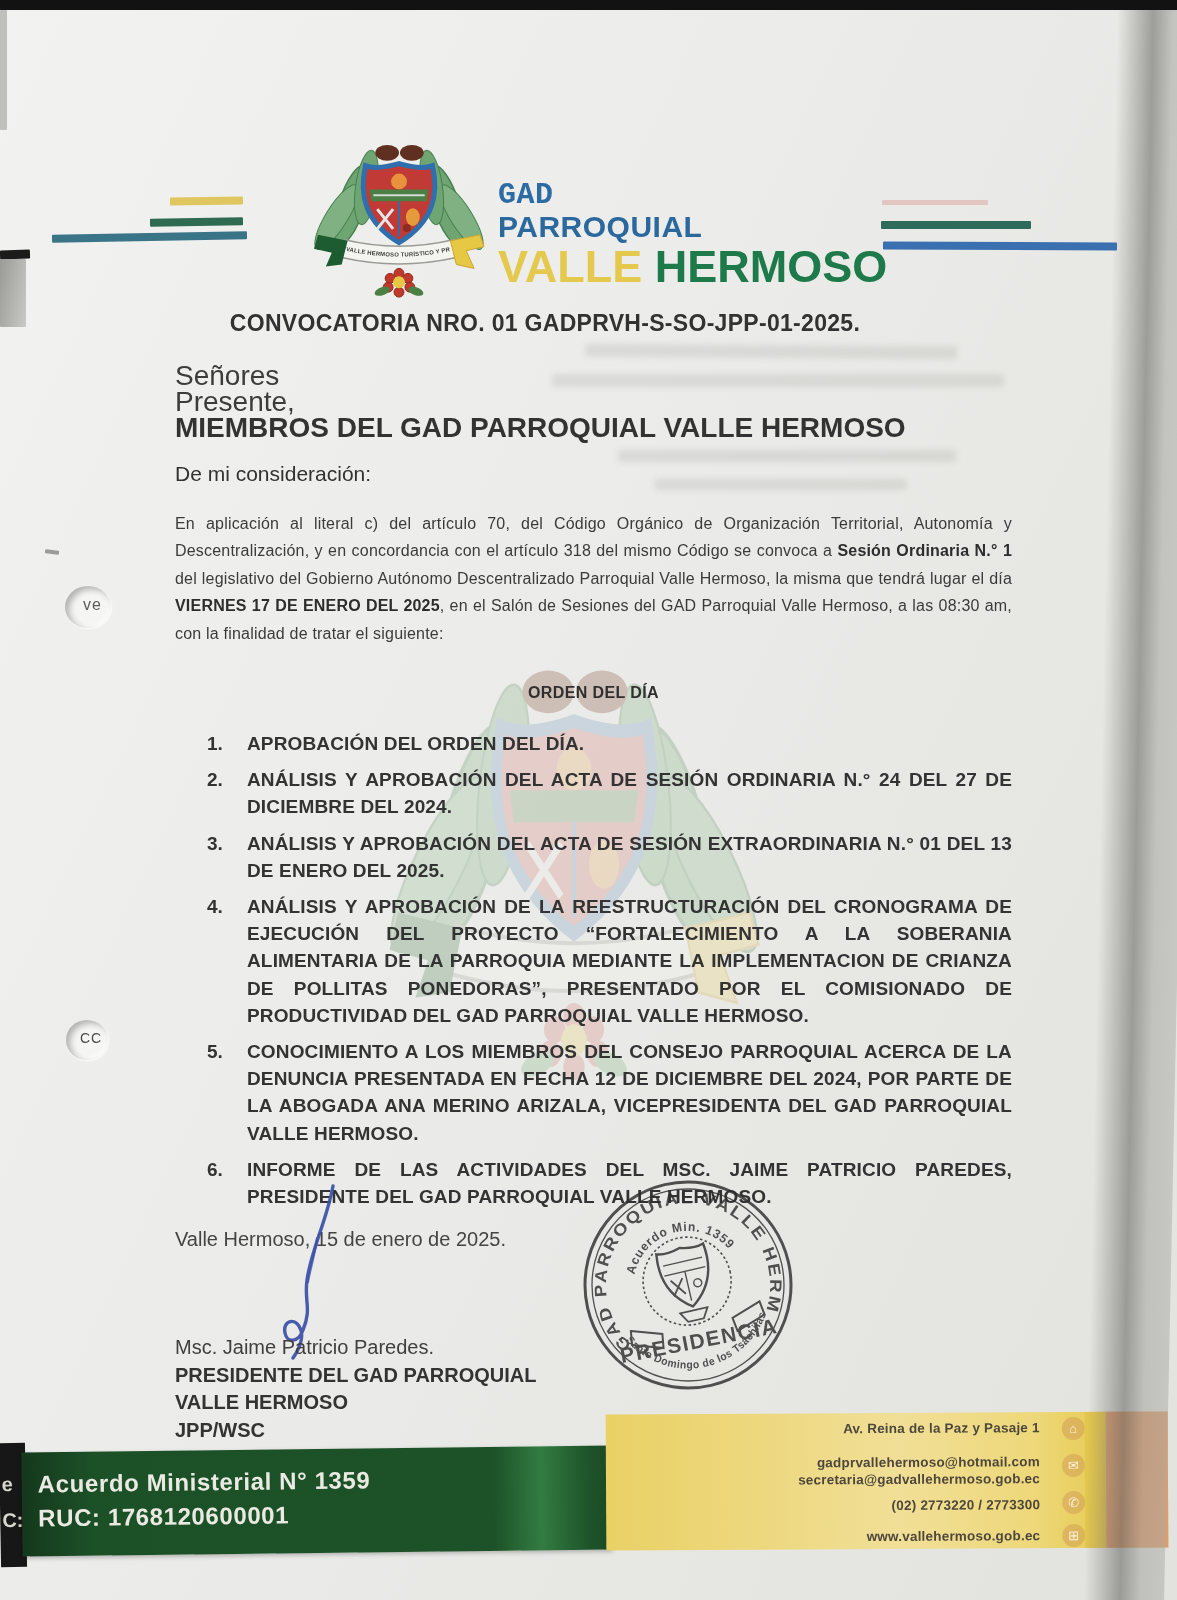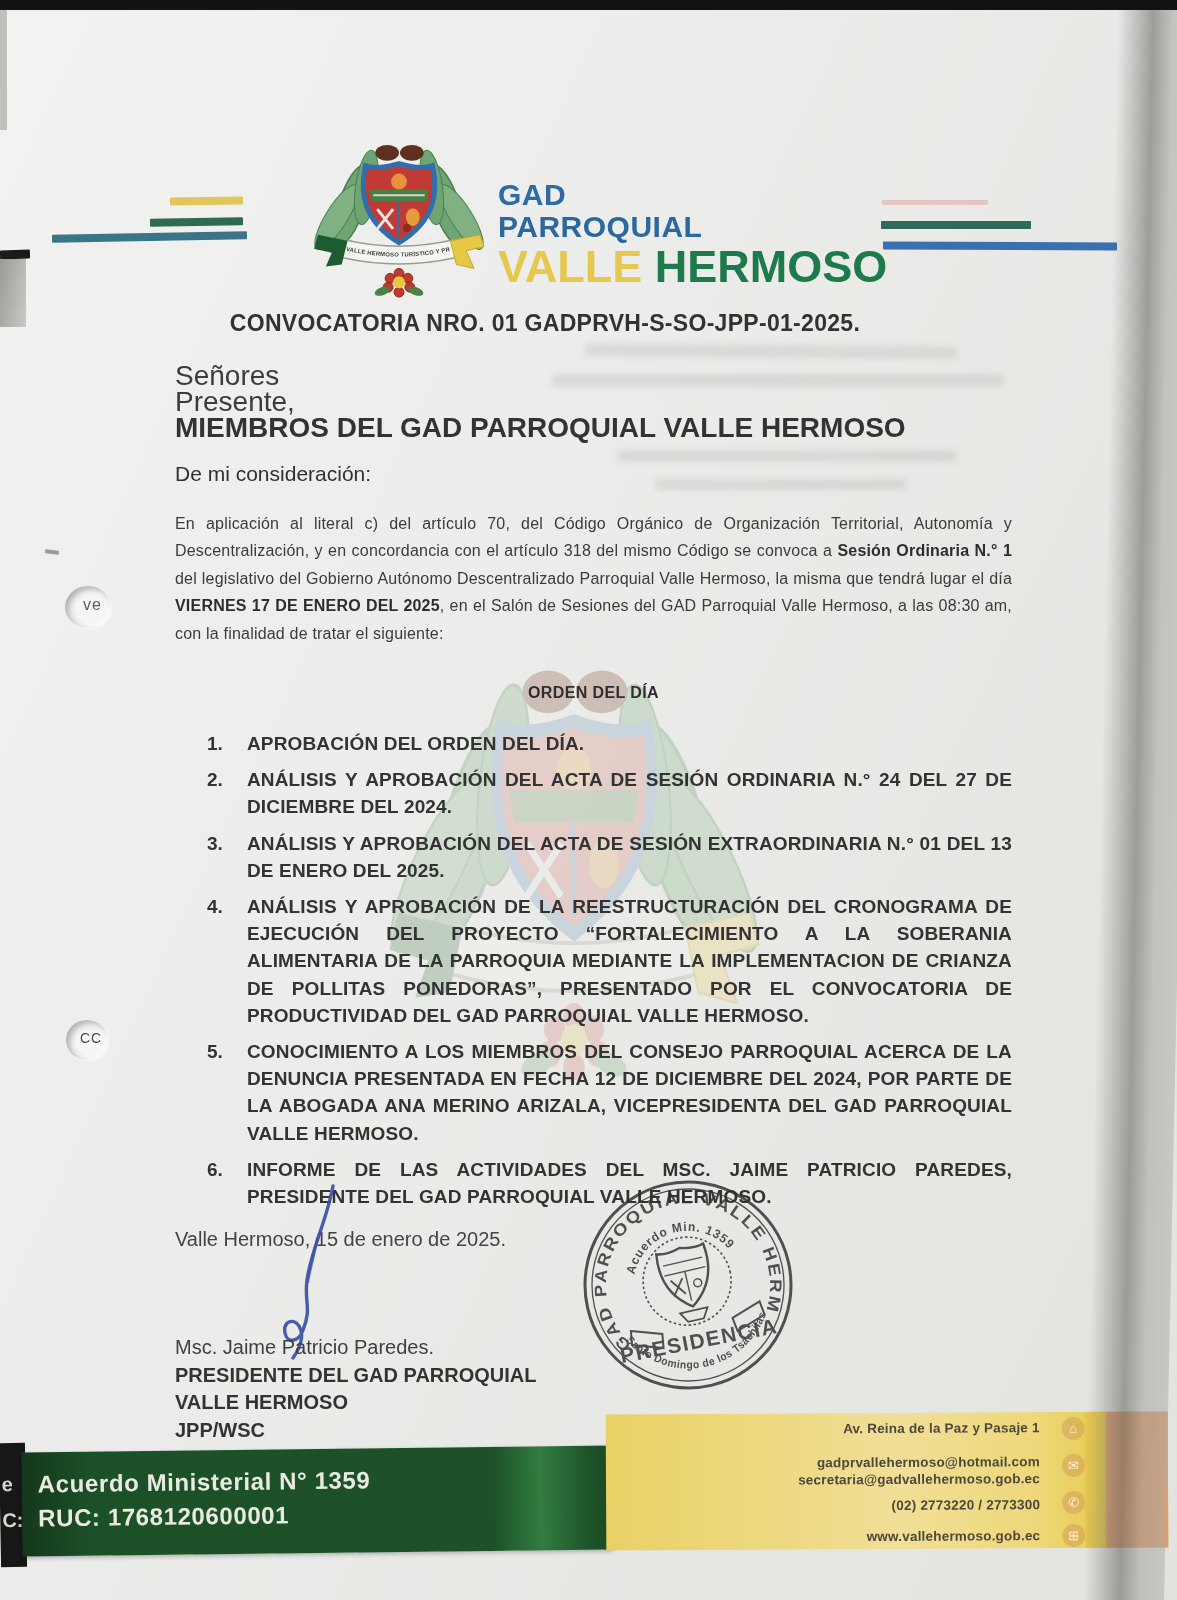--- a/index.html
+++ b/index.html
@@ -117,21 +117,21 @@
         <circle cx="0" cy="-9" r="5" fill="#c0392b" stroke="#8e2b22"></circle>
           <circle cx="0" cy="10" r="5" fill="#c0392b" stroke="#8e2b22"></circle>
         <circle r="6" fill="#e7c845"></circle>
         <ellipse cx="-17" cy="9" rx="8" ry="4" fill="#4a8044" transform="rotate(-20 -17 9)"></ellipse>
         <ellipse cx="17" cy="9" rx="8" ry="4" fill="#4a8044" transform="rotate(20 17 9)"></ellipse>
       </g>
     </g>
   </svg>
 
   <div class="abs" style="left:498px;top:180px;line-height:1;">
-    <div style="font-size:30px;font-weight:bold;color:#2c6ba3;letter-spacing:.5px;">GAD</div>
+    <div style="font-size:30px;font-weight:bold;color:#2c6ba3;letter-spacing:.5px;font-family:Liberation Mono, monospace;">GAD</div>
     <div style="font-size:30px;font-weight:bold;color:#2b689d;letter-spacing:.5px;margin-top:2px;">PARROQUIAL</div>
     <div style="font-size:45px;font-weight:bold;margin-top:2px;white-space:nowrap;"><span style="color:#e5c94f;">VALLE</span><span> </span><span style="color:#1e7a4a;">HERMOSO</span></div>
   </div>
 
   <div class="bar" style="left:170px;top:197px;width:73px;height:8px;background:#dfc65f;transform:rotate(-1deg);"></div>
   <div class="bar" style="left:150px;top:218px;width:93px;height:8px;background:#2e6b50;transform:rotate(-1deg);"></div>
   <div class="bar" style="left:52px;top:233px;width:195px;height:8px;background:#3a7487;transform:rotate(-1deg);"></div>
   <div class="bar" style="left:882px;top:200px;width:106px;height:5px;background:#e3c6c2;"></div>
   <div class="bar" style="left:881px;top:221px;width:150px;height:8px;background:#2f6b5d;"></div>
   <div class="bar" style="left:883px;top:242px;width:234px;height:8px;background:#3a6fb0;transform:rotate(.2deg);"></div>
@@ -158,21 +158,21 @@
     <div class="item">
         <span class="num">2.</span>
         <span class="txt">ANÁLISIS Y APROBACIÓN DEL ACTA DE SESIÓN ORDINARIA N.° 24 DEL 27 DE DICIEMBRE DEL 2024.</span>
       </div>
     <div class="item">
         <span class="num">3.</span>
         <span class="txt">ANÁLISIS Y APROBACIÓN DEL ACTA DE SESIÓN EXTRAORDINARIA N.° 01 DEL 13 DE ENERO DEL 2025.</span>
       </div>
     <div class="item">
         <span class="num">4.</span>
-        <span class="txt">ANÁLISIS Y APROBACIÓN DE LA REESTRUCTURACIÓN DEL CRONOGRAMA DE EJECUCIÓN DEL PROYECTO “FORTALECIMIENTO A LA SOBERANIA ALIMENTARIA DE LA PARROQUIA MEDIANTE LA IMPLEMENTACION DE CRIANZA DE POLLITAS PONEDORAS”, PRESENTADO POR EL CONVOCATORIA DE PRODUCTIVIDAD DEL GAD PARROQUIAL VALLE HERMOSO.</span>
+        <span class="txt">ANÁLISIS Y APROBACIÓN DE LA REESTRUCTURACIÓN DEL CRONOGRAMA DE EJECUCIÓN DEL PROYECTO “FORTALECIMIENTO A LA SOBERANIA ALIMENTARIA DE LA PARROQUIA MEDIANTE LA IMPLEMENTACION DE CRIANZA DE POLLITAS PONEDORAS”, PRESENTADO POR EL COMISIONADO DE PRODUCTIVIDAD DEL GAD PARROQUIAL VALLE HERMOSO.</span>
       </div>
     <div class="item">
         <span class="num">5.</span>
         <span class="txt">CONOCIMIENTO A LOS MIEMBROS DEL CONSEJO PARROQUIAL ACERCA DE LA DENUNCIA PRESENTADA EN FECHA 12 DE DICIEMBRE DEL 2024, POR PARTE DE LA ABOGADA ANA MERINO ARIZALA, VICEPRESIDENTA DEL GAD PARROQUIAL VALLE HERMOSO.</span>
       </div>
     <div class="item">
         <span class="num">6.</span>
         <span class="txt">INFORME DE LAS ACTIVIDADES DEL MSC. JAIME PATRICIO PAREDES, PRESIDENTE DEL GAD PARROQUIAL VALLE HERMOSO.</span>
       </div>
   </div>

